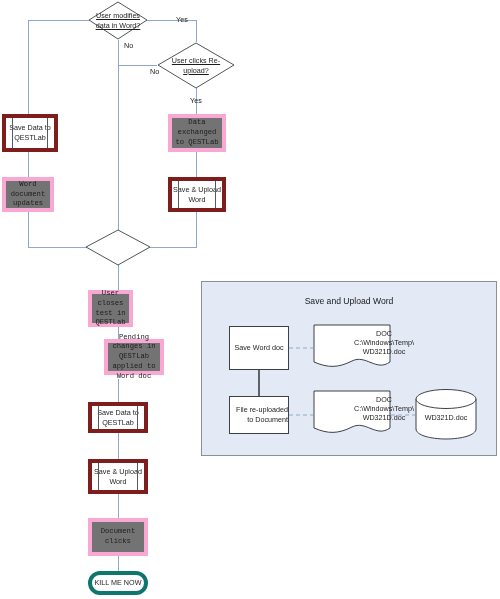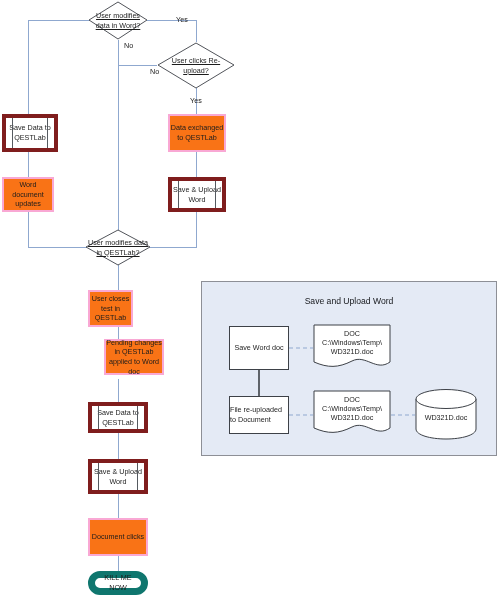--- a/index.html
+++ b/index.html
@@ -34,22 +34,23 @@
     display: flex;
     align-items: center;
     justify-content: center;
     text-align: center;
     font-size: 7.2px;
     line-height: 1.35;
     color: #1c1c1c;
   }
   
   .proc {
-    background: #f97316;
-    border: 2px solid #f9a8d4;
+    background: #737373;
+    border: 4px solid #f9a8d4;
+    font-family: Liberation Mono, monospace;
   }
   
   .predef {
     background: #ffffff;
     border: 4px solid #7f1d1d;
   }
   .predef::before,
   .predef::after {
     content: "";
     position: absolute;
@@ -69,21 +70,21 @@
   .decision .dlabel {
     position: relative;
     z-index: 2;
     width: 130%;
     text-align: center;
     text-decoration: underline;
   }
   
   .terminator {
     background: #ffffff;
-    border: 7px solid #0f766e;
+    border: 4px solid #0f766e;
     border-radius: 999px;
   }
   
   .edge-label {
     position: absolute;
     font-size: 7.2px;
     color: #1c1c1c;
     background: transparent;
     white-space: nowrap;
   }
@@ -107,20 +108,21 @@
   }
   .doc-shape .doc-text {
     position: absolute;
     left: 0;
     width: 100%;
     text-align: center;
     font-size: 7.2px;
     line-height: 1.35;
     color: #1c1c1c;
     z-index: 2;
+    padding-left: 32px;
   }
   .db-shape {
     position: absolute;
   }
   .db-shape .db-text {
     position: absolute;
     left: 0;
     width: 100%;
     text-align: center;
     font-size: 7.2px;
@@ -128,21 +130,21 @@
     z-index: 2;
   }
   .panel-box {
     position: absolute;
     box-sizing: border-box;
     background: #ffffff;
     border: 1px solid #3d4147;
     display: flex;
     align-items: center;
     justify-content: center;
-    text-align: left;
+    text-align: right;
     font-size: 7.2px;
     line-height: 1.35;
     color: #1c1c1c;
   }
 </style>
 </head>
 <body>
 
 <div id="canvas">
 
@@ -188,23 +190,20 @@
   </svg>
 
   <div class="node decision" style="left:89px; top:2px; width:58px; height:37px;">
     <span class="dlabel">User modifies data in Word?</span>
   </div>
 
   <div class="node decision" style="left:158px; top:43px; width:76px; height:45px;">
     <span class="dlabel" style="width:70%;">User clicks Re-upload?</span>
   </div>
 
-  <div class="node decision" style="left:86px; top:230px; width:64px; height:35px;">
-    <span class="dlabel">User modifies data in QESTLab?</span>
-  </div>
 
   <div class="edge-label" style="left:176px; top:15px;">Yes</div>
   <div class="edge-label" style="left:124px; top:41px;">No</div>
   <div class="edge-label" style="left:150px; top:67px;">No</div>
   <div class="edge-label" style="left:190px; top:96px;">Yes</div>
 
   <div class="node predef" style="left:2px; top:114px; width:56px; height:38px;">
     <span>Save Data to QESTLab</span>
   </div>
 

